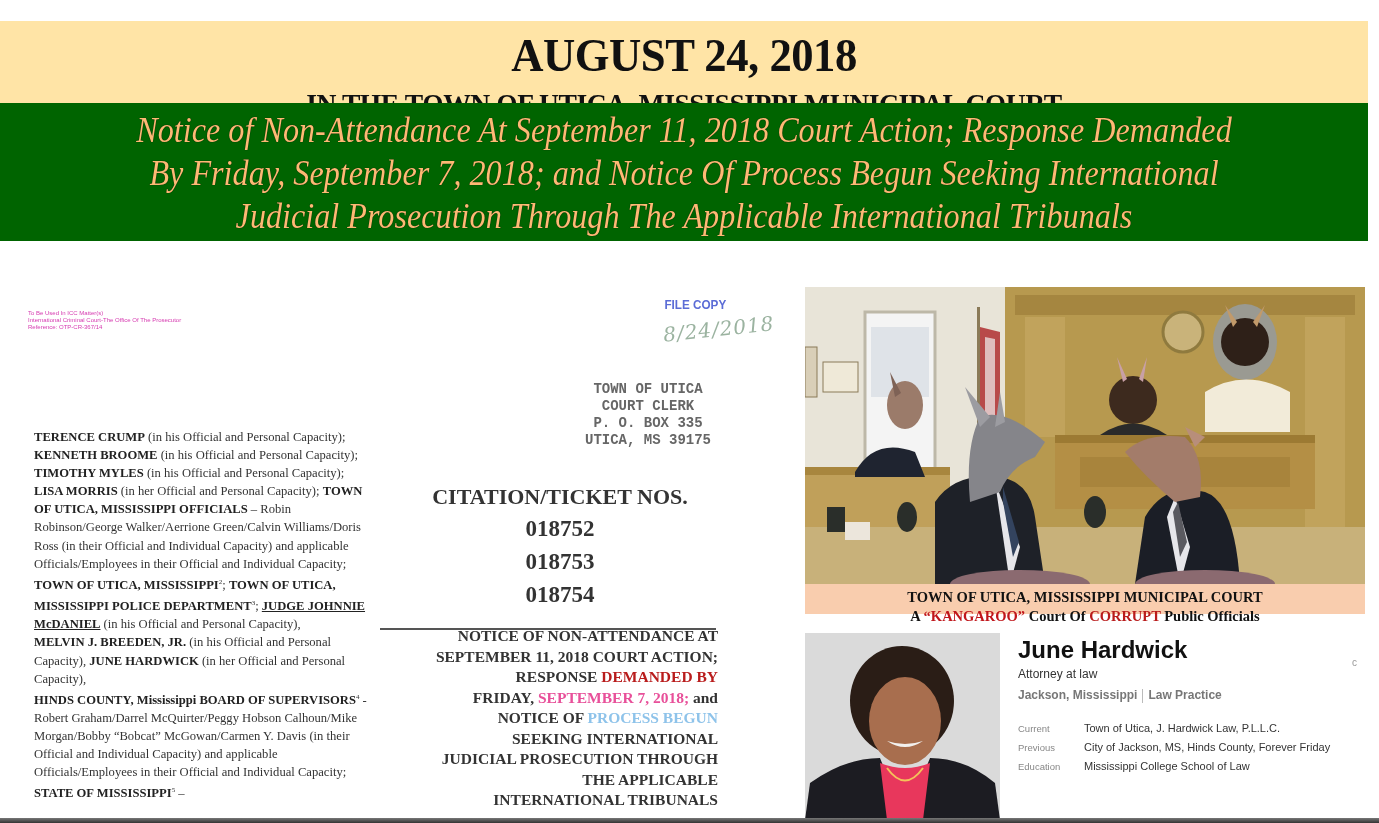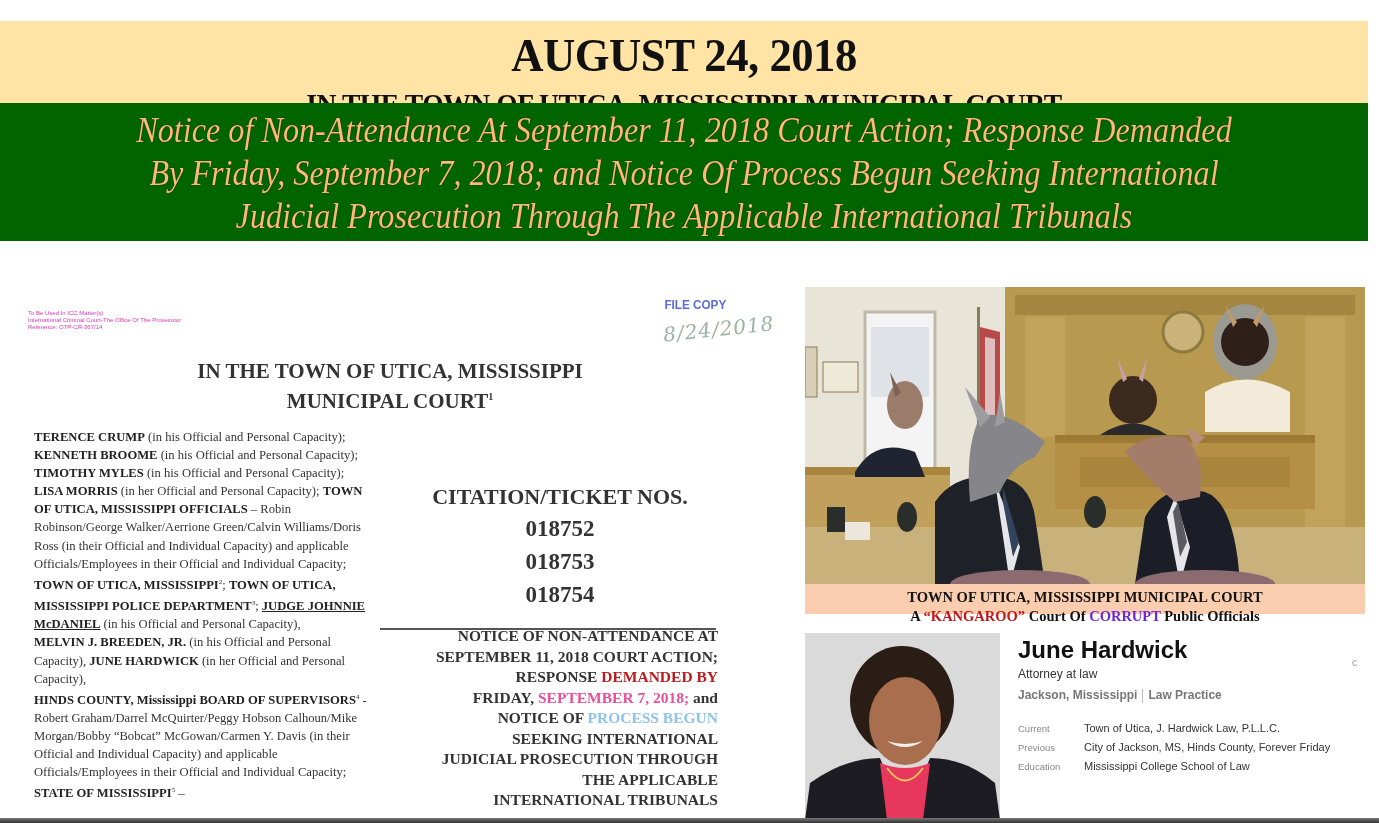--- a/index.html
+++ b/index.html
@@ -30,21 +30,21 @@
   .rule { position: absolute; left: 360px; top: 343px; width: 336px; height: 2px; background: #555; }
   .notice { position: absolute; left: 358px; top: 341px; width: 340px; text-align: right; font-weight: bold; font-size: 15.5px; line-height: 20.5px; color: #333; white-space: nowrap; }
   .c-blue { color: #b91c1c; }
   .c-pink { color: #e8509a; }
   .c-light { color: #8ec3ea; }
   .bottom-rule { position: absolute; left: 0; top: 818px; width: 1379px; height: 5px; background: linear-gradient(#777, #333); }
 
   .court-img { position: absolute; left: 805px; top: 287px; width: 560px; height: 297px; overflow: hidden; background: #e9e6dc; }
   .caption { position: absolute; left: 805px; top: 584px; width: 560px; height: 30px; background: #F9CDAE; text-align: center; font-weight: bold; font-size: 14.5px; line-height: 19px; padding-top: 4px; color: #111; }
   .cap-red { color: #c0161b; }
-  .cap-green { color: #6d28d9; }
+  .cap-green { color: #b91c1c; }
 
   .profile { position: absolute; left: 805px; top: 630px; width: 560px; height: 190px; background: #fff; }
   .photo { position: absolute; left: 0; top: 3px; width: 195px; height: 187px; background: #dcdcdc; overflow: hidden; }
   .p-name { position: absolute; left: 213px; top: 6px; font-family: "Liberation Sans", sans-serif; font-weight: bold; font-size: 24px; color: #111; }
   .p-title { position: absolute; left: 213px; top: 37px; font-family: "Liberation Sans", sans-serif; font-size: 12px; color: #333; }
   .p-loc { position: absolute; left: 213px; top: 58px; font-family: "Liberation Sans", sans-serif; font-size: 12px; color: #777; font-weight: bold; }
   .p-loc .sep { display: inline-block; width: 1px; height: 14px; background: #bbb; vertical-align: middle; margin: 0 5px; }
   .p-row { position: absolute; left: 213px; font-family: "Liberation Sans", sans-serif; font-size: 11px; color: #333; white-space: nowrap; }
   .p-row .k { display: inline-block; width: 66px; font-size: 9.5px; color: #888; }
   .p-c { position: absolute; left: 547px; top: 27px; font-family: "Liberation Sans", sans-serif; font-size: 10px; color: #999; }
@@ -66,25 +66,27 @@
 <div class="doc">
   <div class="icc-note">
     <div>To Be Used In ICC Matter(s)</div>
     <div>International Criminal Court-The Office Of The Prosecutor</div>
     <div>Reference: OTP-CR-367/14</div>
   </div>
 
   <div class="file-copy">FILE COPY</div>
   <div class="file-date">8/24/2018</div>
 
-  <div class="court-title">
-    <div>IN THE TOWN OF UTICA, MISSISSIPPI</div>
-    <div><span>MUNICIPAL COURT</span><sup>1</sup></div>
-  </div>
-
+
+  <div class="stamp">
+    <div>TOWN OF UTICA</div>
+    <div>COURT CLERK</div>
+    <div>P. O. BOX 335</div>
+    <div>UTICA, MS 39175</div>
+  </div>
 
   <div class="parties">
     <b>TERENCE CRUMP</b><span> (in his Official and Personal Capacity); </span><b>KENNETH BROOME</b><span> (in his Official and Personal Capacity); </span><b>TIMOTHY MYLES</b><span> (in his Official and Personal Capacity); </span><b>LISA MORRIS</b><span> (in her Official and Personal Capacity); </span><b>TOWN OF UTICA, MISSISSIPPI OFFICIALS</b><span> – Robin Robinson/George Walker/Aerrione Green/Calvin Williams/Doris Ross (in their Official and Individual Capacity) and applicable Officials/Employees in their Official and Individual Capacity; </span><b>TOWN OF UTICA, MISSISSIPPI</b><sup>2</sup><span>; </span><b>TOWN OF UTICA, MISSISSIPPI POLICE DEPARTMENT</b><sup>3</sup><span>; </span><b class="u">JUDGE JOHNNIE McDANIEL</b><span> (in his Official and Personal Capacity), </span><br><b>MELVIN J. BREEDEN, JR.</b><span> (in his Official and Personal Capacity), </span><b>JUNE HARDWICK</b><span> (in her Official and Personal Capacity), </span><br><b>HINDS COUNTY, Mississippi BOARD OF SUPERVISORS</b><sup>4</sup><span> - Robert Graham/Darrel McQuirter/Peggy Hobson Calhoun/Mike Morgan/Bobby “Bobcat” McGowan/Carmen Y. Davis (in their Official and Individual Capacity) and applicable Officials/Employees in their Official and Individual Capacity; </span><b>STATE OF MISSISSIPPI</b><sup>5</sup><span> –</span>
   </div>
 
   <div class="citation">
     <div class="citation-head">CITATION/TICKET NOS.</div>
     <div class="citation-num">018752</div>
     <div class="citation-num">018753</div>
     <div class="citation-num">018754</div>

